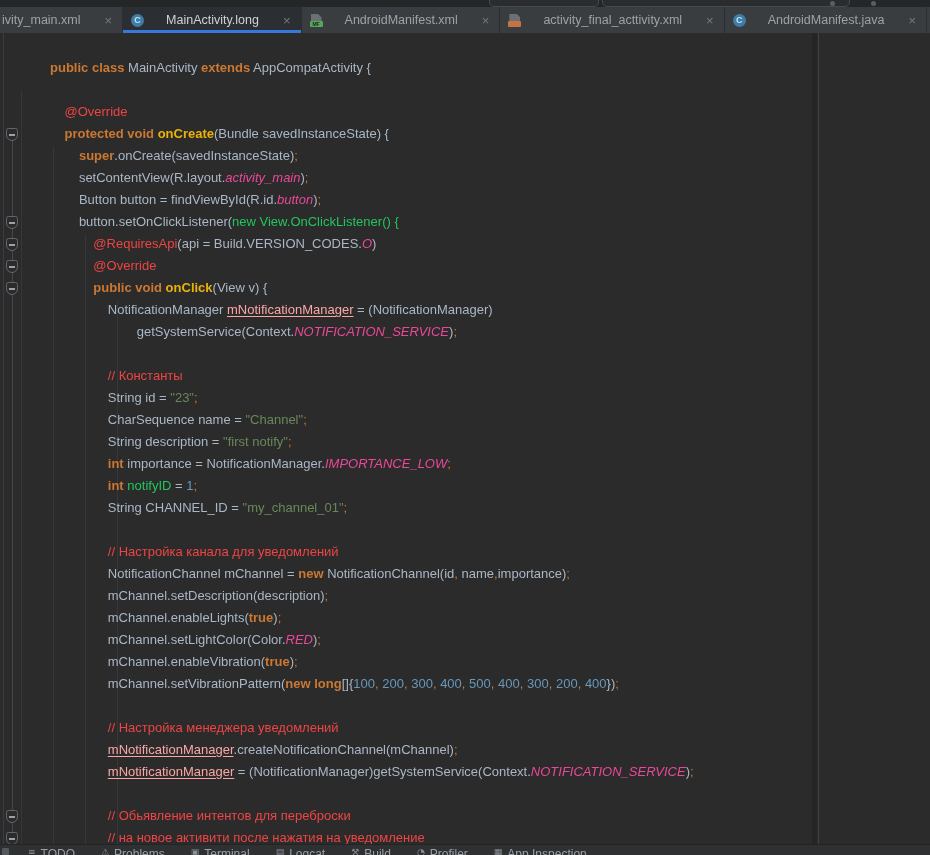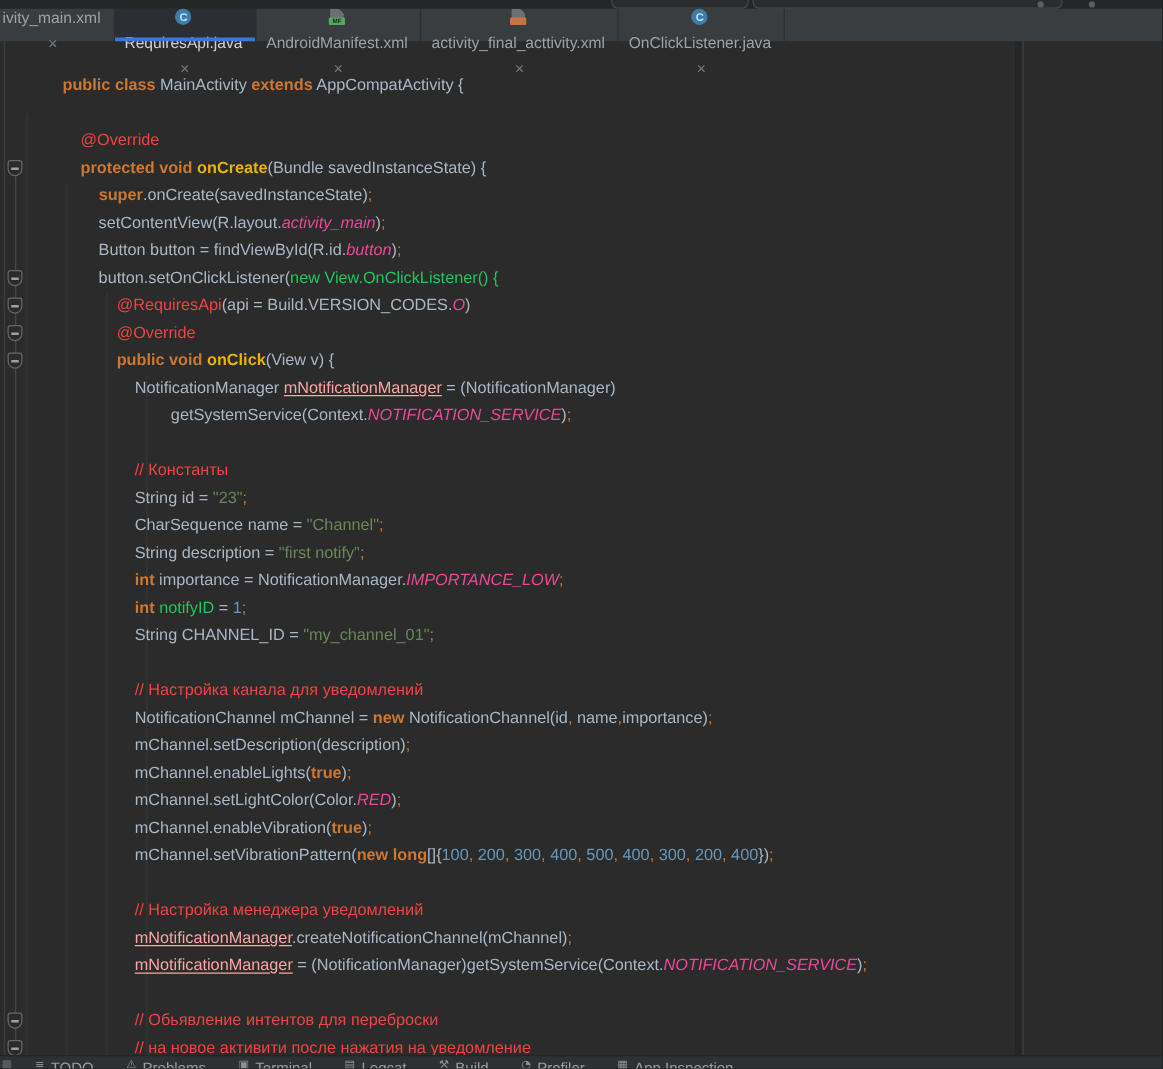--- a/index.html
+++ b/index.html
@@ -10,22 +10,22 @@
   #top-strip{position:absolute;left:0;top:0;width:930px;height:7px;background:#242628;z-index:6;}
   .tool-group{position:absolute;top:-9px;height:14px;border:1px solid #47494c;border-radius:5px;background:#2a2c2e;}
   .tg-a{left:489px;width:108px;}
   .tg-b{left:602px;width:246px;}
   .dot{position:absolute;top:1px;width:5px;height:5px;border-radius:50%;}
   .dot.gray{background:#5a5e62;}
 
   
   #tab-bar{position:absolute;left:0;top:7px;width:930px;height:26px;background:#3a3d40;
            display:flex;align-items:stretch;z-index:6;}
-  .tab{position:relative;display:flex;align-items:center;gap:7px;padding:0 10px 0 8px;
-       color:#9da2a8;font-size:12.5px;white-space:nowrap;border-right:1px solid #2c2e31;cursor:default;flex-direction:column;}
+  .tab{position:relative;display:flex;align-items:center;gap:22px;padding:0 10px 0 8px;
+       color:#9da2a8;font-size:12.5px;white-space:nowrap;border-right:1px solid #2c2e31;cursor:default;}
   .tab.first{padding-left:2px;}
   .tab.active{background:#2b2e32;color:#ced2d7;}
   .tab.active::after{content:"";position:absolute;left:0;right:0;bottom:0;height:3px;background:#3878d8;}
   .tab .close{color:#74797e;font-size:13px;line-height:1;padding-left:2px;}
   .ic-class{width:13px;height:13px;border-radius:50%;background:#3f7ca8;color:#bfe3f6;
             font-size:9px;font-weight:bold;display:flex;align-items:center;justify-content:center;flex:0 0 auto;}
   .ic-file{position:relative;width:13px;height:13px;flex:0 0 auto;}
   .ic-file .page{position:absolute;left:1px;top:0;width:11px;height:8px;background:#6b7074;
                  clip-path:polygon(0 0,7px 0,11px 4px,11px 8px,0 8px);}
   .ic-file .band{position:absolute;left:0;bottom:0;width:13px;height:6px;border-radius:1px;
@@ -84,42 +84,42 @@
     <span class="dot gray" style="left:871px;position:absolute"></span>
   </div>
 
   <div id="tab-bar">
       <div class="tab first">
         <span>ivity_main.xml</span>
         <span class="close">×</span>
       </div>
       <div class="tab active">
         <span class="ic-class">C</span>
-        <span>RequiresApi.java</span>
+        <span>MainActivity.long</span>
         <span class="close">×</span>
       </div>
       <div class="tab">
         <span class="ic-file">
           <span class="page"></span>
           <span class="band mf">MF</span>
         </span>
         <span>AndroidManifest.xml</span>
         <span class="close">×</span>
       </div>
       <div class="tab">
         <span class="ic-file">
           <span class="page"></span>
           <span class="band xml"></span>
         </span>
         <span>activity_final_acttivity.xml</span>
         <span class="close">×</span>
       </div>
       <div class="tab">
         <span class="ic-class">C</span>
-        <span>OnClickListener.java</span>
+        <span>AndroidManifest.java</span>
         <span class="close">×</span>
       </div>
     </div>
 
   <div id="editor">
     <div id="left-line"></div>
     <div id="fold-line"></div>
     <div class="iguide" style="left:21px;top:58px;height:754px"></div>
     <div class="iguide" style="left:53px;top:114px;height:698px"></div>
     <div class="iguide" style="left:85px;top:202px;height:610px"></div>

